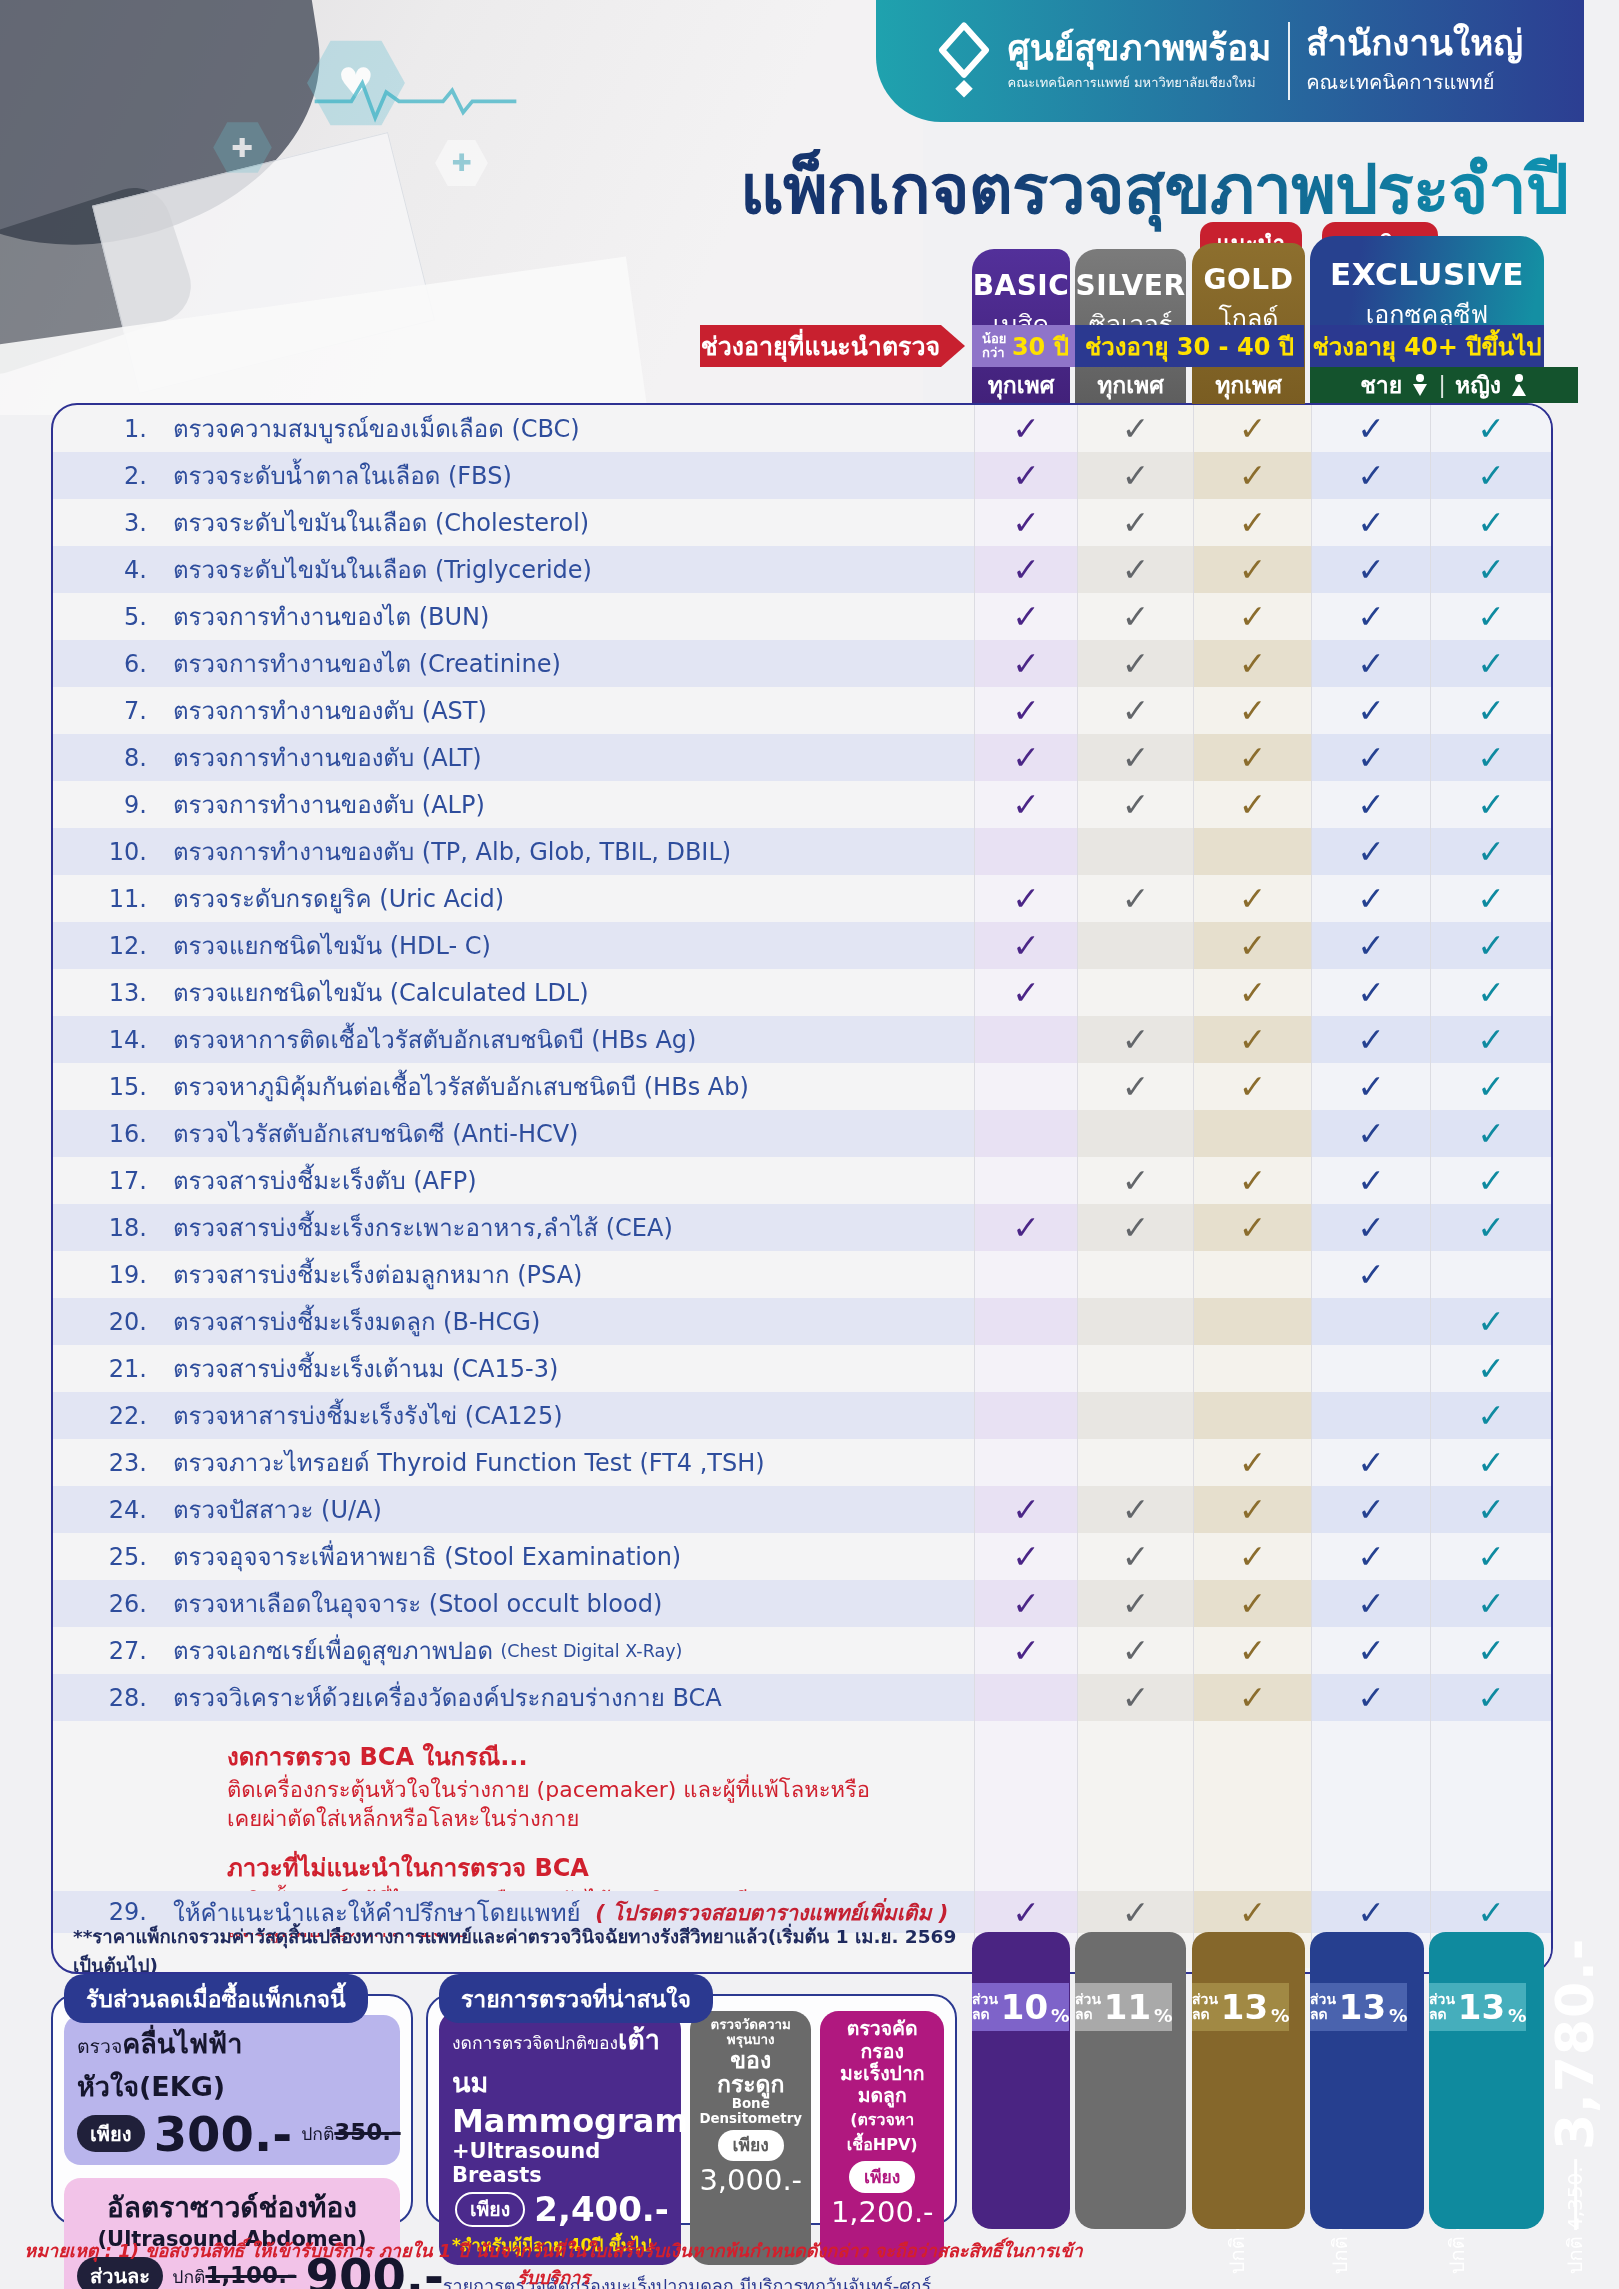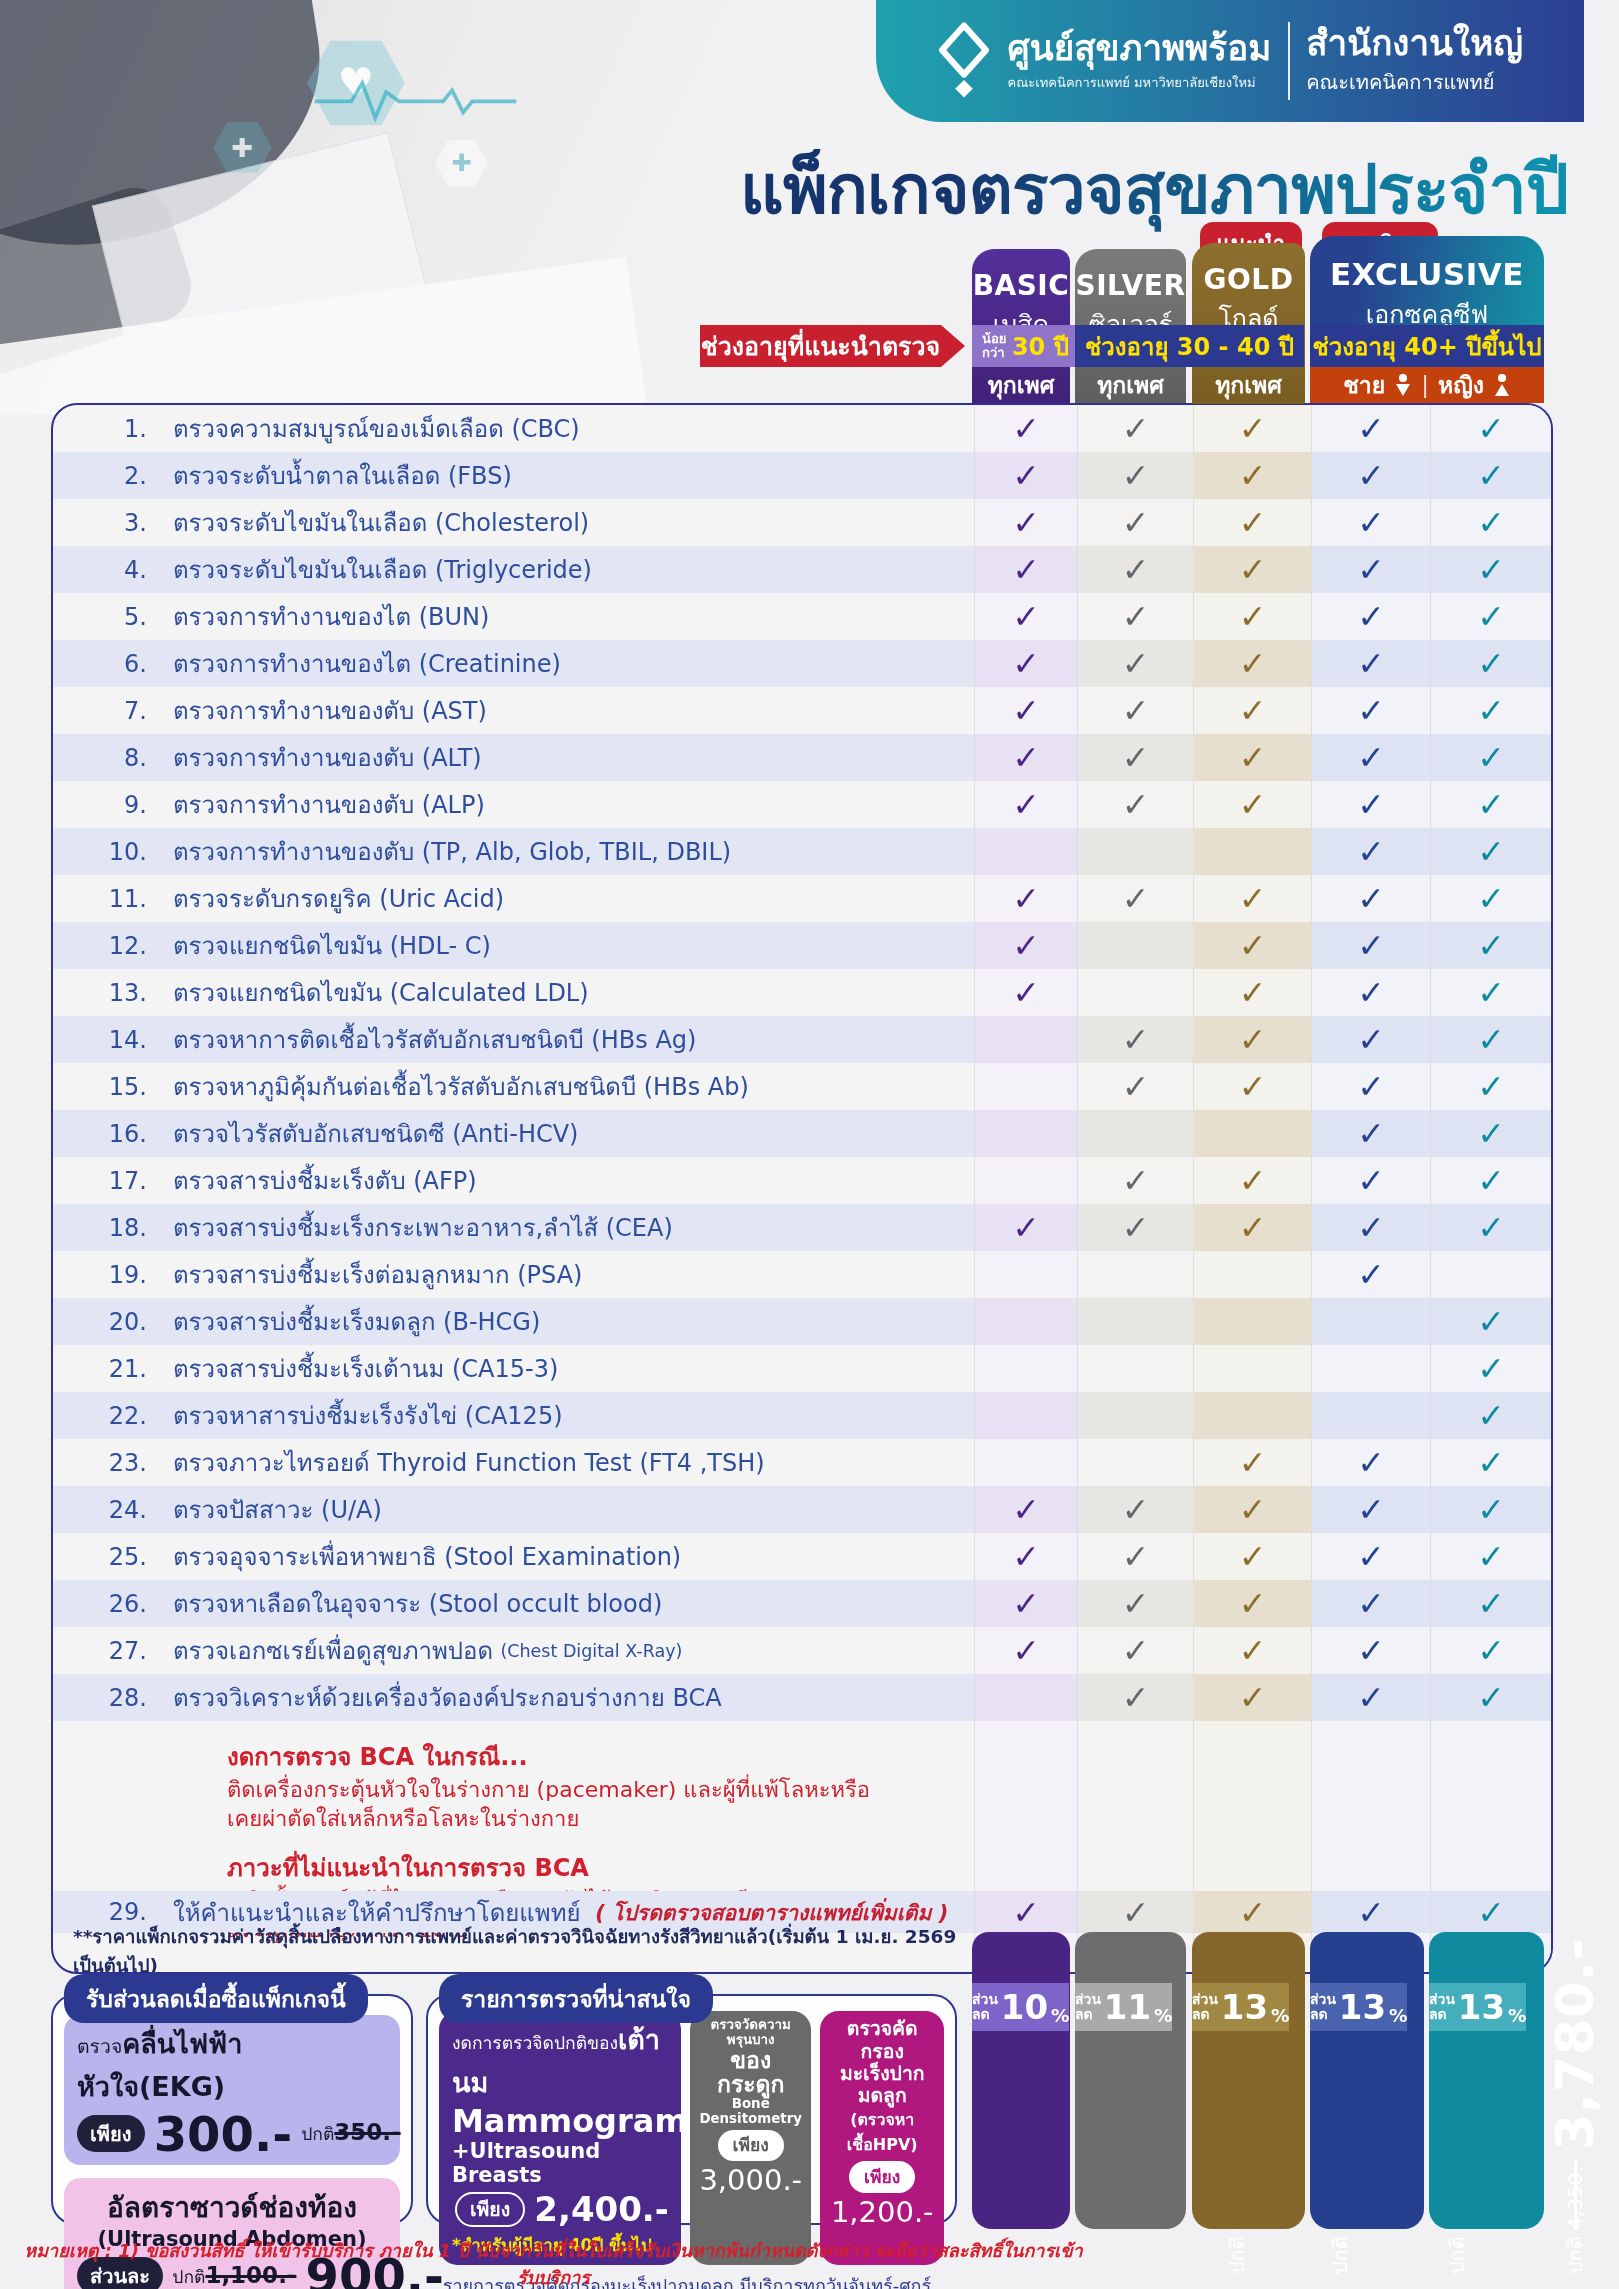--- a/index.html
+++ b/index.html
@@ -56,21 +56,21 @@
   .pth{font-size:25px;margin-top:1.8px}
   .ageband{position:absolute;top:325px;height:42px;z-index:3;display:flex;align-items:center;justify-content:center;
            color:#ffe200;font-weight:bold;font-size:24px}
   .band-basic{left:972px;width:107px;background:#8f74c9;gap:5.5px}
   .band-basic .stack2{display:flex;flex-direction:column;color:#fff;font-size:13px;line-height:1.05;font-weight:bold}
   .band-mid{left:1075px;width:229px;background:#2b3990}
   .band-excl{left:1310px;width:234px;background:#2b3990}
   .genderband{position:absolute;top:367px;height:36px;z-index:3;display:flex;align-items:center;justify-content:center;
               color:#fff;font-size:23px;font-weight:600}
   .g-basic{left:972px;width:98px}.g-silver{left:1075px;width:111px}.g-gold{left:1192px;width:113px}
-  .g-excl{left:1310px;width:234px;background:#c2410c;gap:9.2px}
+  .g-excl{left:1310px;width:268px;background:#14532d;gap:9.2px}
   .pike{display:inline-flex;flex-direction:column;align-items:center;margin:0 1.8px}
   .phead{width:7.4px;height:7.4px;background:#fff;border-radius:50%;margin-bottom:1.8px}
   .pm{width:0;height:0;border-left:7.4px solid transparent;border-right:7.4px solid transparent;border-top:12px solid #fff}
   .pf{width:0;height:0;border-left:7.4px solid transparent;border-right:7.4px solid transparent;border-bottom:12px solid #fff}
   .gsep{opacity:.85;font-weight:400}
 
   
   .arrowlabel{position:absolute;left:700px;top:325px;width:265px;height:42px;z-index:3;background:#c8202f;color:#fff;
               font-size:25px;font-weight:bold;display:flex;align-items:center;justify-content:center;
               padding-right:24px;clip-path:polygon(0 0,calc(100% - 24px) 0,100% 50%,calc(100% - 24px) 100%,0 100%)}

